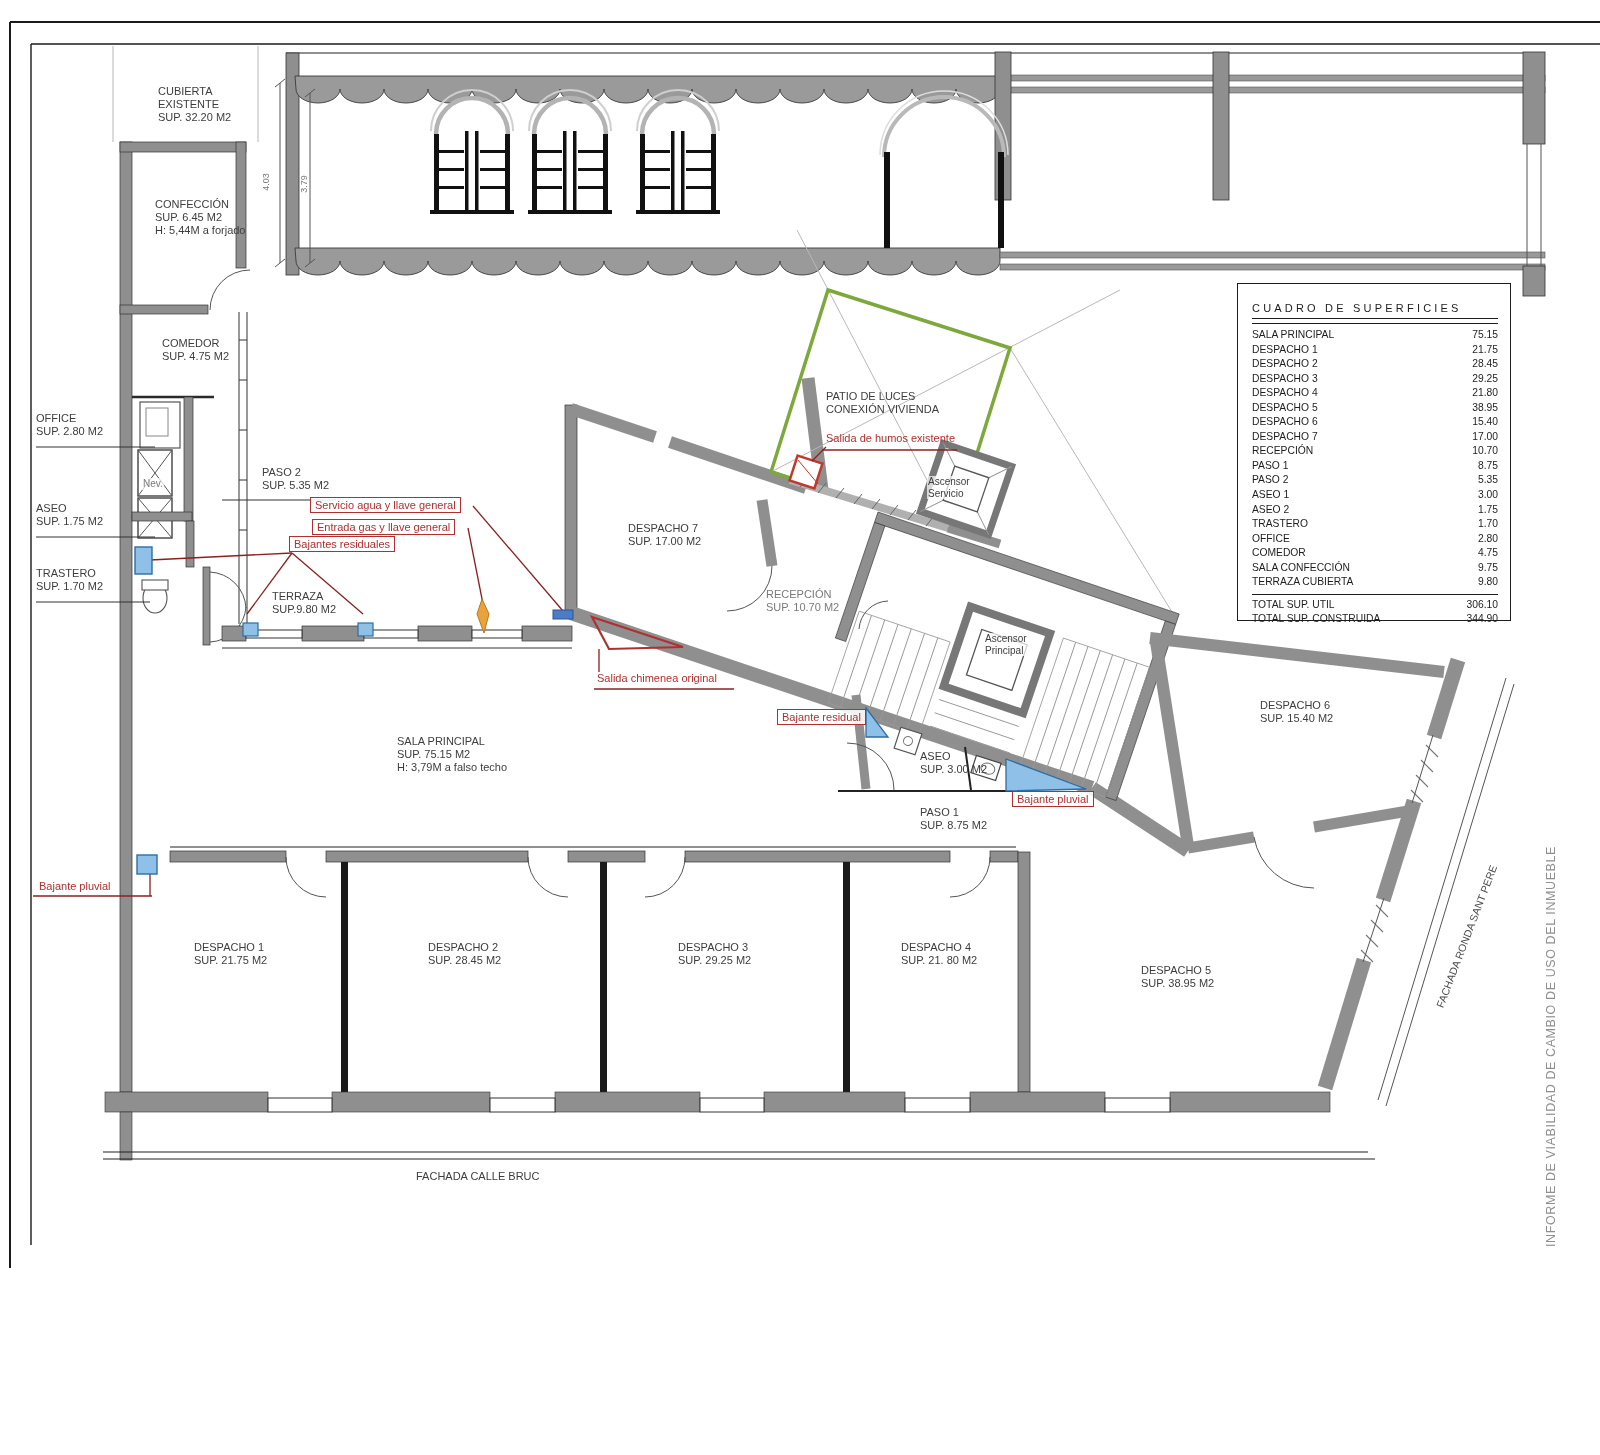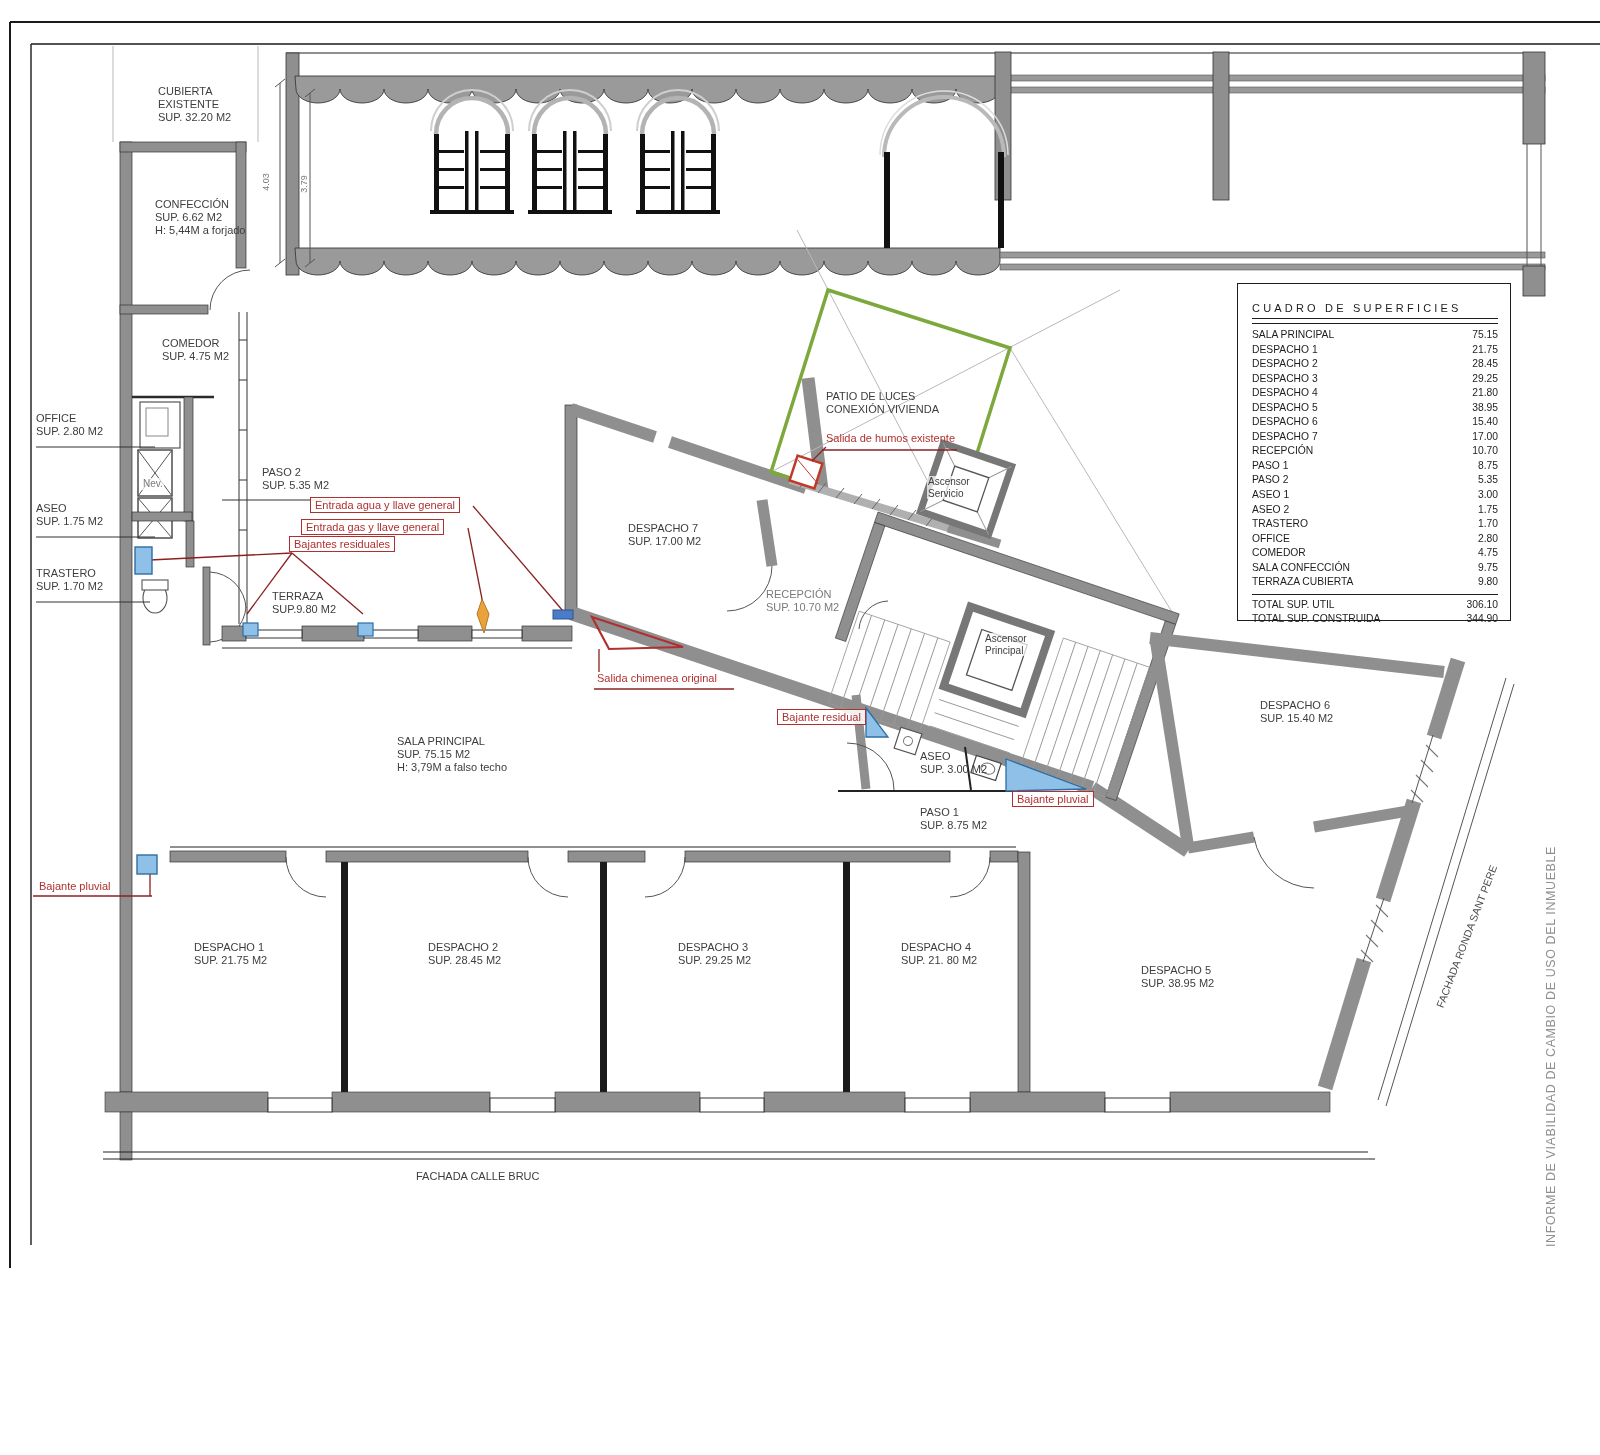--- a/index.html
+++ b/index.html
@@ -392,21 +392,21 @@
 </svg>
 
 <div class="lbl" style="left:158px;top:85px">
   <div>CUBIERTA</div>
   <div>EXISTENTE</div>
   <div>SUP. 32.20 M2</div>
 </div>
 
 <div class="lbl" style="left:155px;top:198px">
   <div>CONFECCIÓN</div>
-  <div>SUP. 6.62 M2</div>
+  <div>SUP. 6.45 M2</div>
   <div>H: 5,44M a forjado</div>
 </div>
 
 <div class="lbl" style="left:162px;top:337px">
   <div>COMEDOR</div>
   <div>SUP. 4.75 M2</div>
 </div>
 
 <div class="lbl" style="left:36px;top:412px">
   <div>OFFICE</div>
@@ -521,23 +521,23 @@
 </div>
 
 <div class="lbl small gray rot" style="left:252px;top:170px;width:30px;transform:rotate(-90deg);font-size:9px">
   <span>4.03</span>
 </div>
 <div class="lbl small gray rot" style="left:290px;top:172px;width:30px;transform:rotate(-90deg);font-size:9px">
   <span>3.79</span>
 </div>
 
 <div class="red boxed" style="left:310px;top:497px">
-  <span>Entrada agua y llave general</span>
-</div>
-<div class="red boxed" style="left:301px;top:519px">
+  <span>Servicio agua y llave general</span>
+</div>
+<div class="red boxed" style="left:312px;top:519px">
   <span>Entrada gas y llave general</span>
 </div>
 <div class="red boxed" style="left:289px;top:536px">
   <span>Bajantes residuales</span>
 </div>
 <div class="red" style="left:826px;top:432px">
   <span>Salida de humos existente</span>
 </div>
 <div class="red" style="left:597px;top:672px">
   <span>Salida chimenea original</span>

